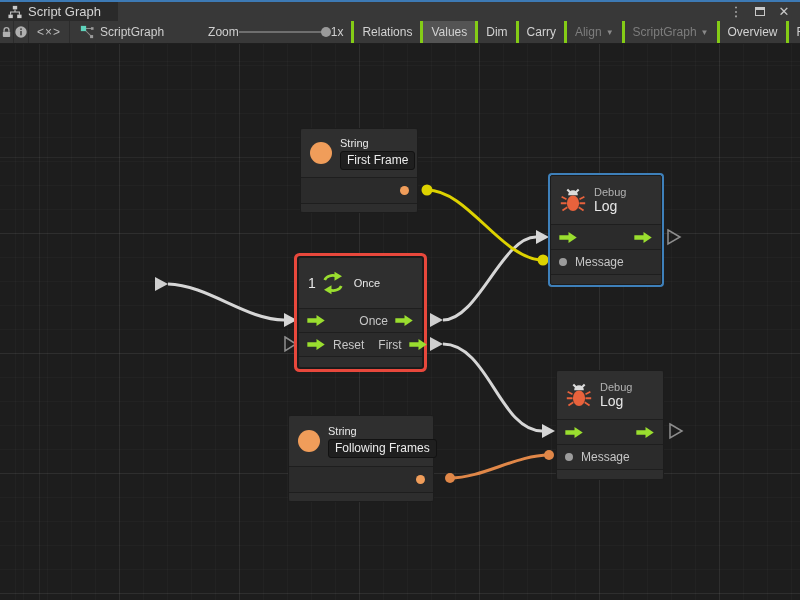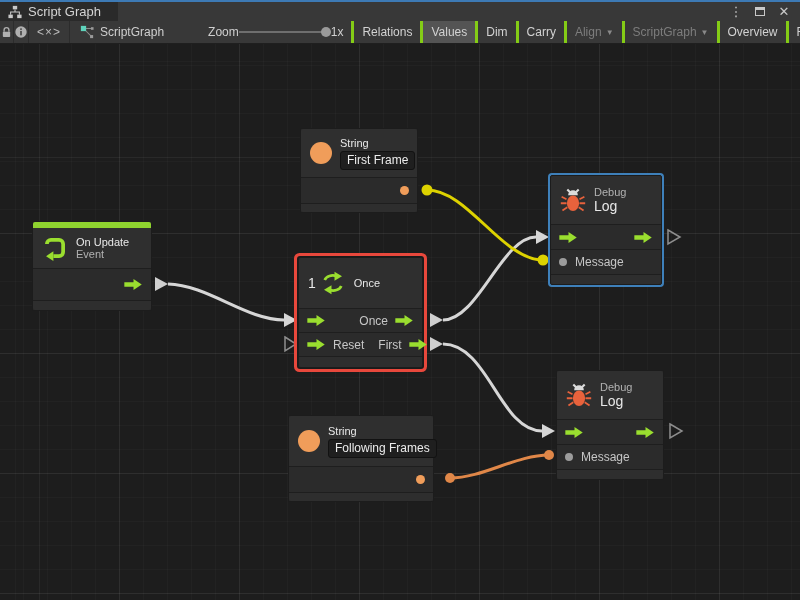--- a/index.html
+++ b/index.html
@@ -202,40 +202,20 @@
             <path d="M0 3.5 h10 V0 l9 6 -9 6 V8.5 H0 z" fill="#9ade2f"></path>
           </svg>
       </div>
       <div class="row" style="height:25px; gap:8px;">
         <span class="graydot"></span>
         <span class="plabel">Message</span>
       </div>
       <div class="ftr"></div>
     </div>
 
-    <div class="node" style="left:32px; top:177px; width:120px;">
-      <div class="greenbar"></div>
-      <div class="hdr" style="height:40px; border-radius:0;">
-        <svg viewBox="0 0 32 32" width="26" height="26">
-          <path d="M6 11 a5 5 0 0 1 5 -5 h10 a5 5 0 0 1 5 5 v10 a5 5 0 0 1 -5 5 h-7" fill="none" stroke="#9ade2f" stroke-width="4.6"></path>
-          <polygon points="14,20 14,32 5,26" fill="#9ade2f"></polygon>
-        </svg>
-        <div>
-          <div class="ntitle">On Update</div>
-          <div class="nsub">Event</div>
-        </div>
-      </div>
-      <div class="row" style="height:32px;">
-        <span class="spacer"></span>
-        <svg class="parr" viewBox="0 0 20 12" width="19" height="11">
-            <path d="M0 3.5 h10 V0 l9 6 -9 6 V8.5 H0 z" fill="#9ade2f"></path>
-          </svg>
-      </div>
-      <div class="ftr"></div>
-    </div>
 
     <div class="node sel-red" style="left:298px; top:213px; width:125px;">
       <div class="hdr" style="height:50px; gap:5px;">
         <span class="nbig">1</span>
         <svg viewBox="0 0 32 32" width="24" height="24">
           <path d="M5 12 a11 8 0 0 1 16 -5" fill="none" stroke="#9ade2f" stroke-width="3.6"></path>
           <polygon points="18,1 28,7 18,13" fill="#9ade2f"></polygon>
           <path d="M27 20 a11 8 0 0 1 -16 5" fill="none" stroke="#9ade2f" stroke-width="3.6"></path>
           <polygon points="14,19 4,25 14,31" fill="#9ade2f"></polygon>
         </svg>

